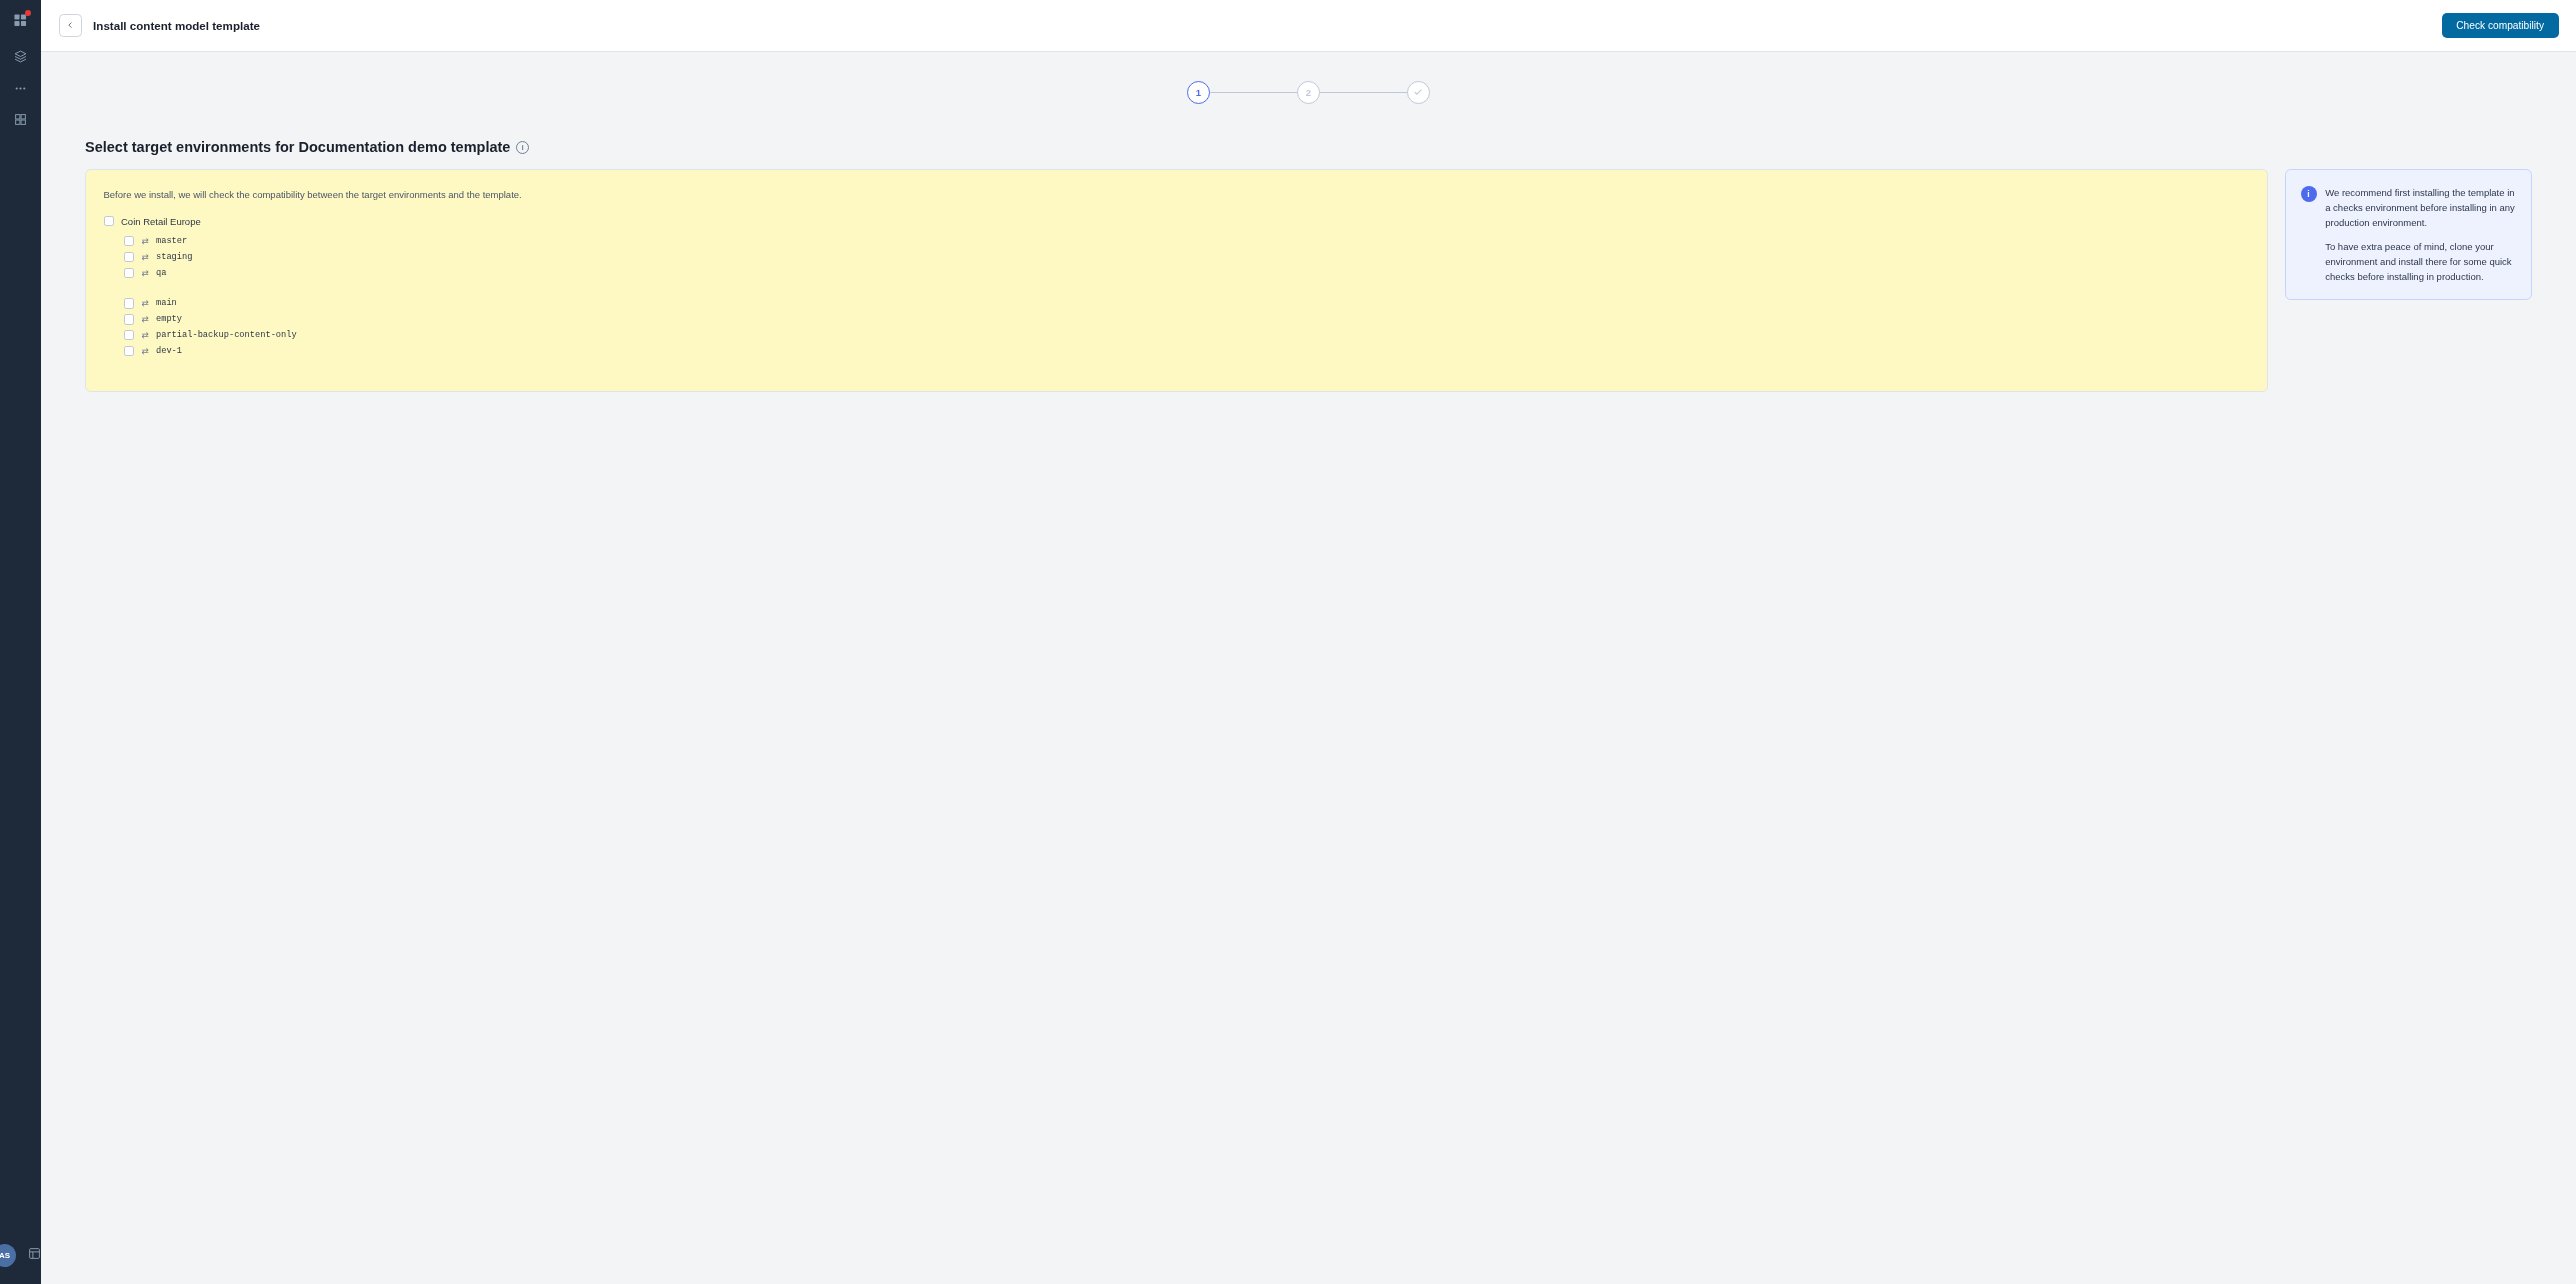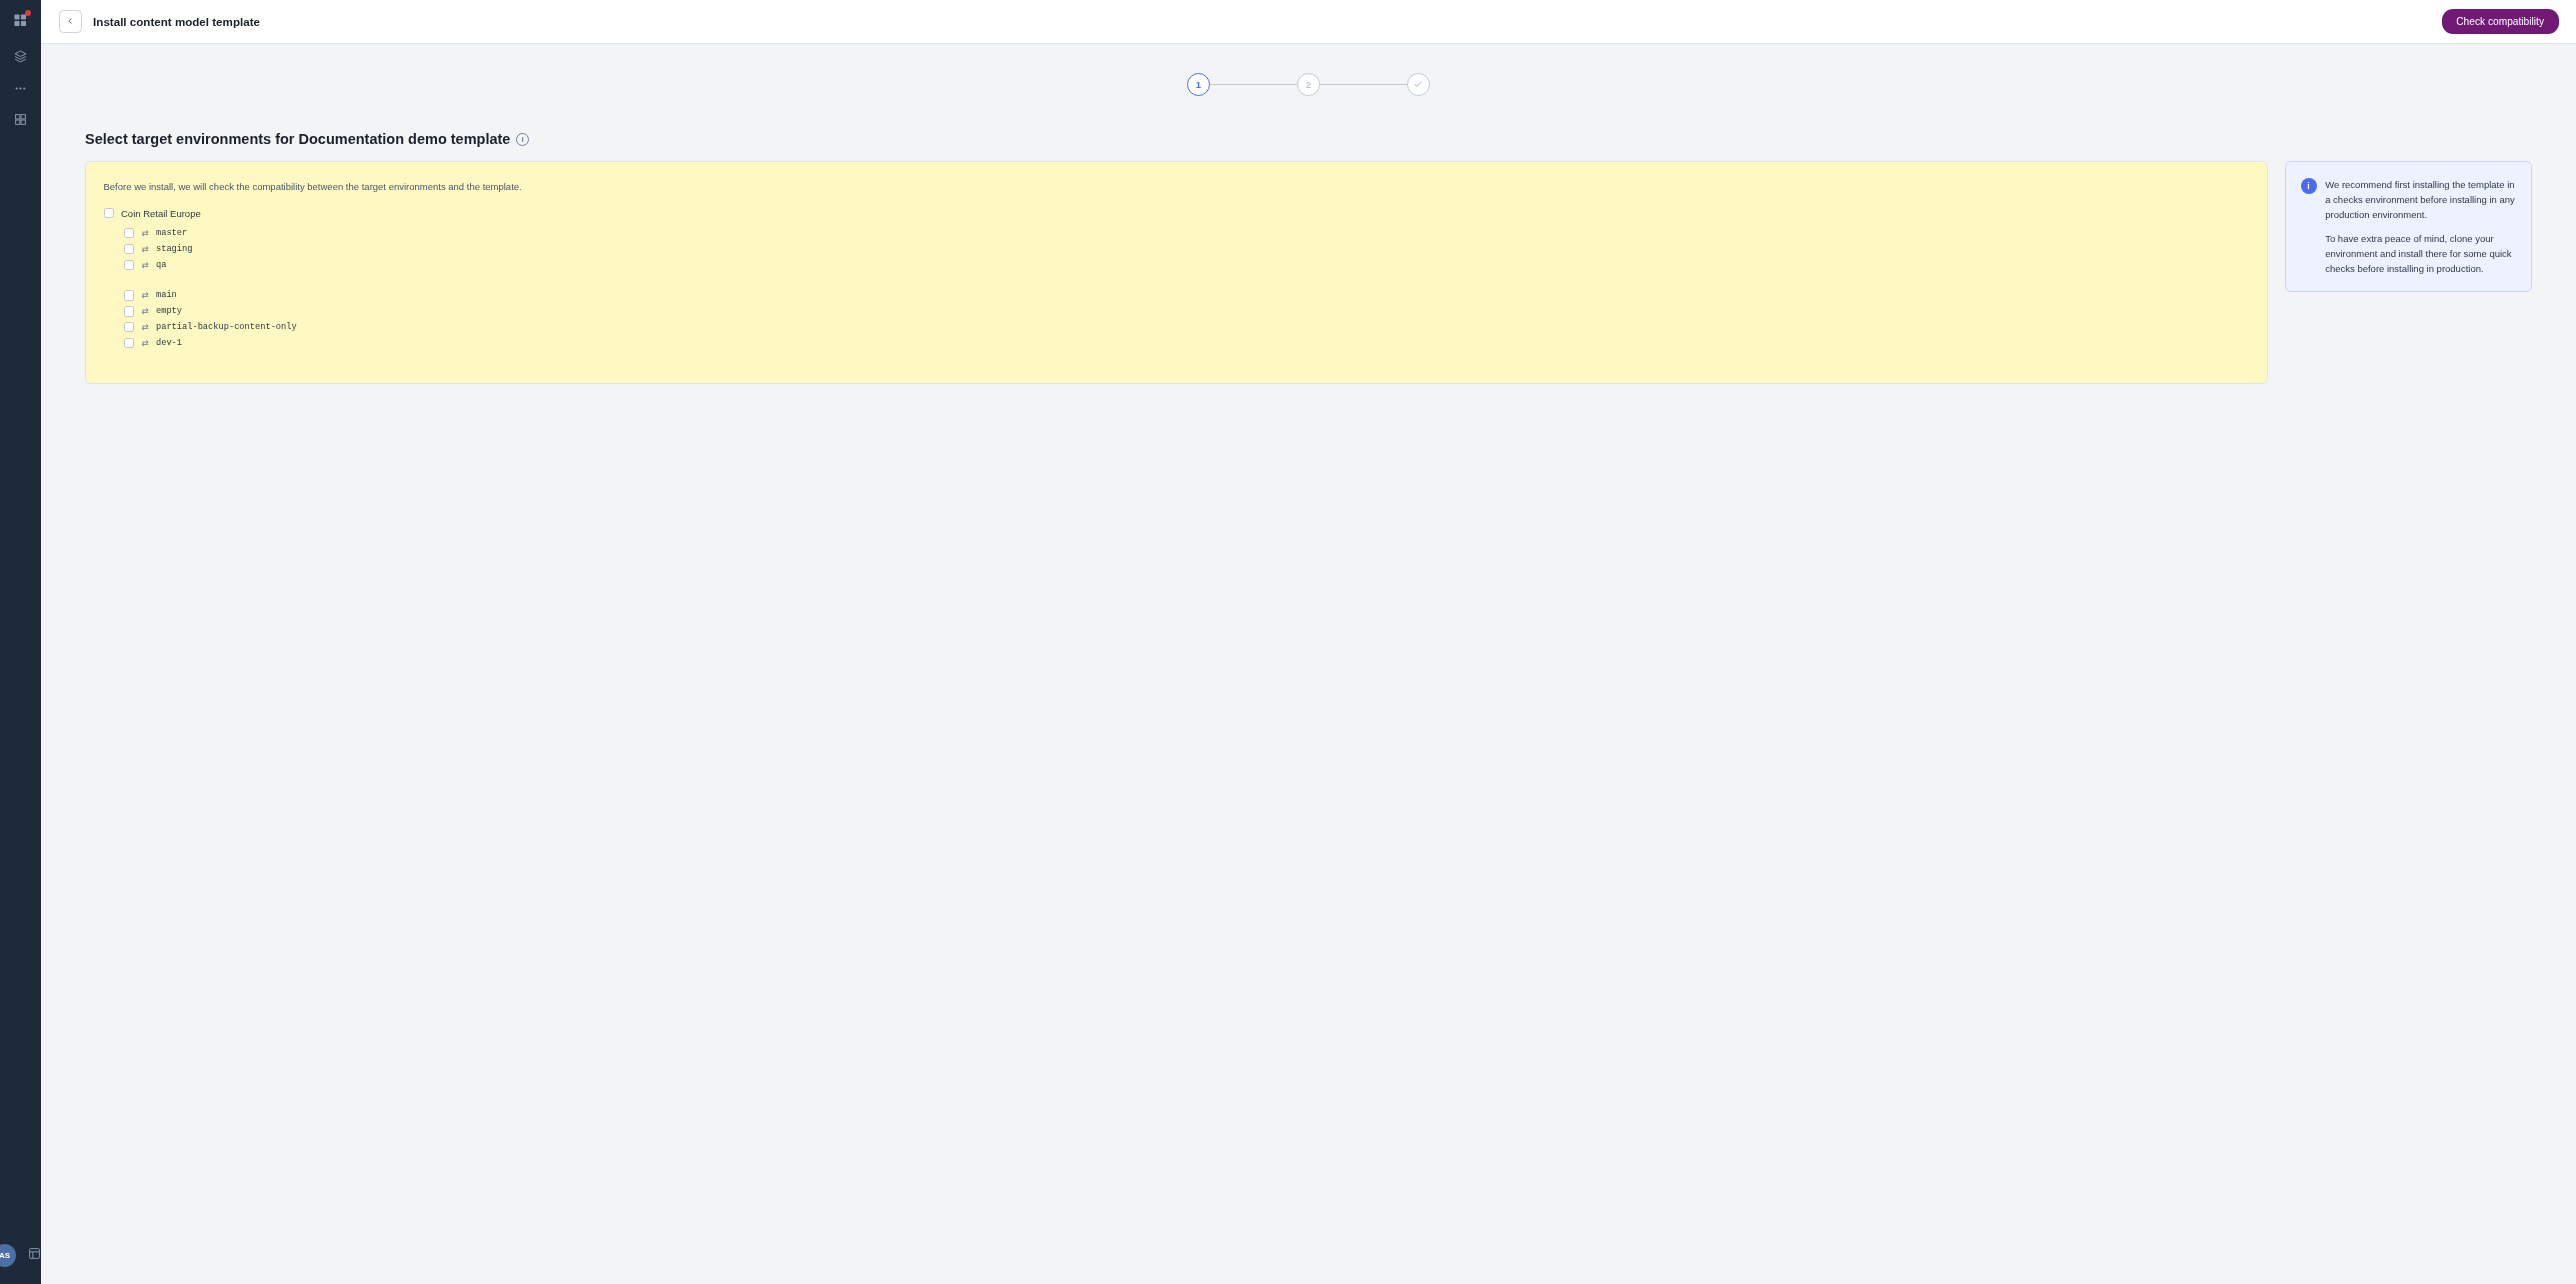--- a/index.html
+++ b/index.html
@@ -64,45 +64,45 @@
       overflow: hidden;
     }
 
     
     .header {
       background: #fff;
       border-bottom: 0.7px solid #e0e4e8;
       display: flex;
       align-items: center;
       padding: 0 17.5px;
-      height: 44px;
+      height: 52px;
       gap: 11.6px;
       flex-shrink: 0;
     }
     .back-button {
       width: 23px; height: 23px;
       border: 0.7px solid #d0d5dd;
       border-radius: 4.4px;
       background: #fff;
       display: flex; align-items: center; justify-content: center;
       cursor: pointer;
       color: #4a5568;
       font-size: 10.2px;
     }
     .header-title {
       font-size: 11.6px;
       font-weight: 600;
       color: #1a202c;
       flex: 1;
     }
     .check-compat-btn {
-      background: #701a75;
+      background: #0369a1;
       color: #fff;
       border: none;
-      border-radius: 11px;
+      border-radius: 5px;
       padding: 7.3px 14.5px;
       font-size: 10.2px;
       font-weight: 500;
       cursor: pointer;
     }
 
     
     .content {
       flex: 1;
       overflow-y: auto;

